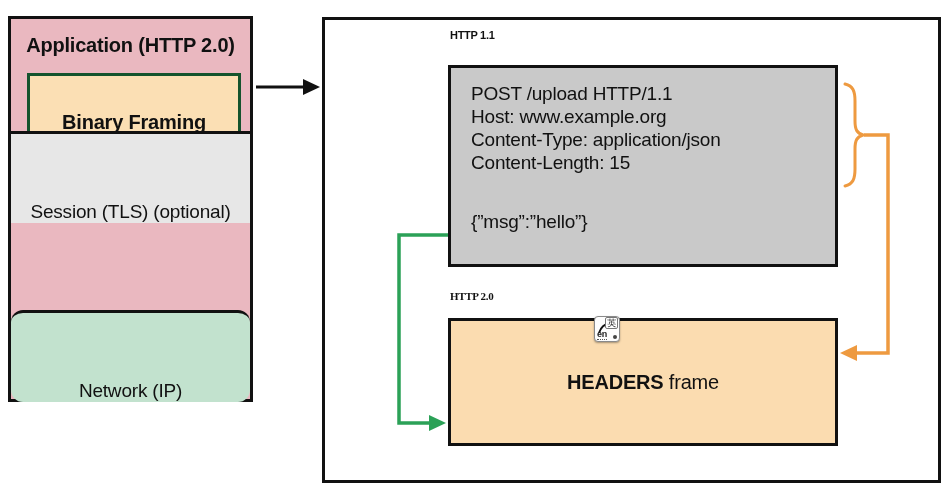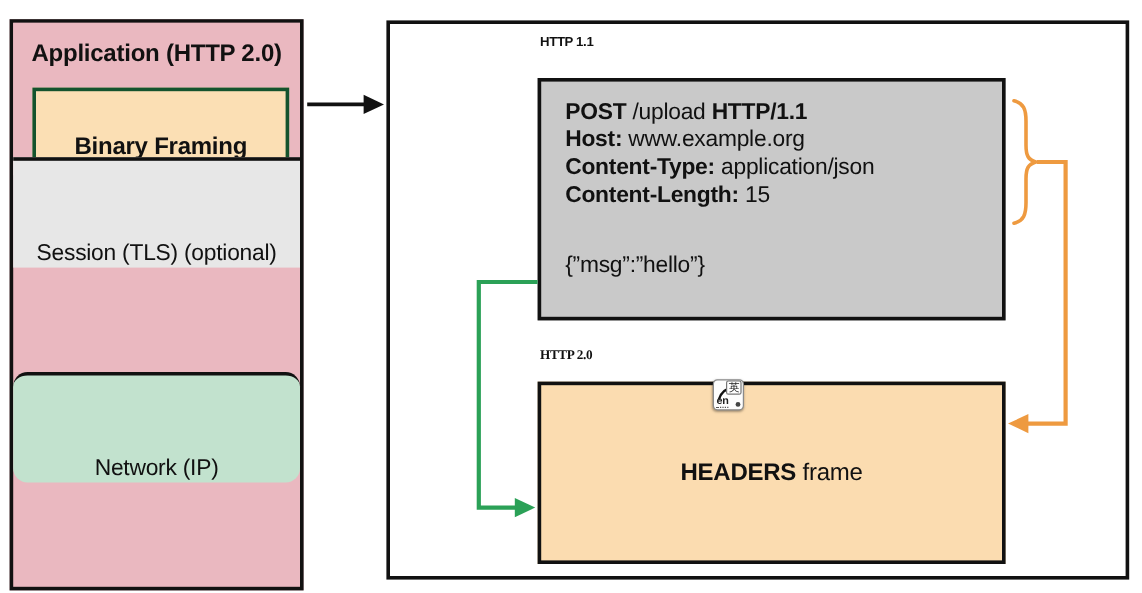--- a/index.html
+++ b/index.html
@@ -2,41 +2,41 @@
 <html><head>
 <meta charset="utf-8">
 <style>
   html,body{margin:0;padding:0;background:#ffffff;}
   .canvas{
     position:relative;width:952px;height:494px;background:#ffffff;overflow:hidden;
     font-family:"Liberation Sans","DejaVu Sans",sans-serif;color:#111;letter-spacing:-0.2px;
   }
   .abs{position:absolute;box-sizing:border-box;}
   
-  .stack{left:8px;top:16px;width:245px;height:476px;border:3px solid #111;background:#eab8c0;}
+  .stack{left:8px;top:16px;width:245px;height:386px;border:3px solid #111;background:#eab8c0;}
   .stack-inner{position:absolute;left:0;top:0;right:0;bottom:0;}
   .layer{position:absolute;left:0;width:239px;display:flex;align-items:flex-end;justify-content:center;
          font-size:19px;text-align:center;}
   .layer-app{top:0;height:112px;background:#eab8c0;align-items:flex-start;padding-top:15px;font-weight:700;font-size:20px;}
   .binary-box{position:absolute;left:16px;top:54px;width:208px;height:58px;background:#fbdfb4;
               border:3px solid #14532d;display:flex;align-items:flex-end;justify-content:center;
               font-weight:700;font-size:20px;}
   .layer-session{top:112px;height:89px;background:#e7e7e7;border-top:3px solid #111;}
   .layer-transport{top:201px;height:90px;background:#b5d6e9;border-top:3px solid #111;}
   .layer-network{top:291px;height:89px;background:#c2e2ce;border-top:3px solid #111;border-radius:12px;}
   
   .panel{left:322px;top:17px;width:619px;height:466px;border:3px solid #111;background:#ffffff;}
   .section-label{position:absolute;font-size:11px;font-weight:700;letter-spacing:-0.3px;}
   .http11-label{left:450px;top:29px;}
   .http20-label{left:450px;top:290px;font-family:Liberation Serif, serif;}
   .request-box{left:448px;top:65px;width:390px;height:202px;background:#c9c9c9;border:3px solid #111;
                padding:14px 0 0 20px;font-size:19px;line-height:23px;}
-  .request-box b{font-weight:700;text-align:center;}
+  .request-box b{font-weight:400;text-align:center;}
   .request-body{margin-top:36px;}
-  .frames-box{left:448px;top:318px;width:390px;height:152px;background:#fbdcb0;border:3px solid #111;
+  .frames-box{left:448px;top:318px;width:390px;height:128px;background:#fbdcb0;border:3px solid #111;
               display:flex;flex-direction:column;}
   .frame-row{flex:1;display:flex;align-items:center;justify-content:center;font-size:20px;}
   .frame-row.second{border-top:3px solid #111;}
   .frame-row b{font-weight:700;}
   
   .overlay{position:absolute;left:0;top:0;width:952px;height:494px;pointer-events:none;z-index:5;}
   
   .tr-icon{left:594px;top:316px;width:26px;height:26px;background:#fdfdfd;border:1px solid #8a8a8a;
            border-radius:4px;z-index:6;box-shadow:0 1px 2px rgba(0,0,0,.35);cursor:pointer;}
   .tr-en{position:absolute;left:2px;bottom:1px;font-size:9px;font-weight:700;color:#222;

